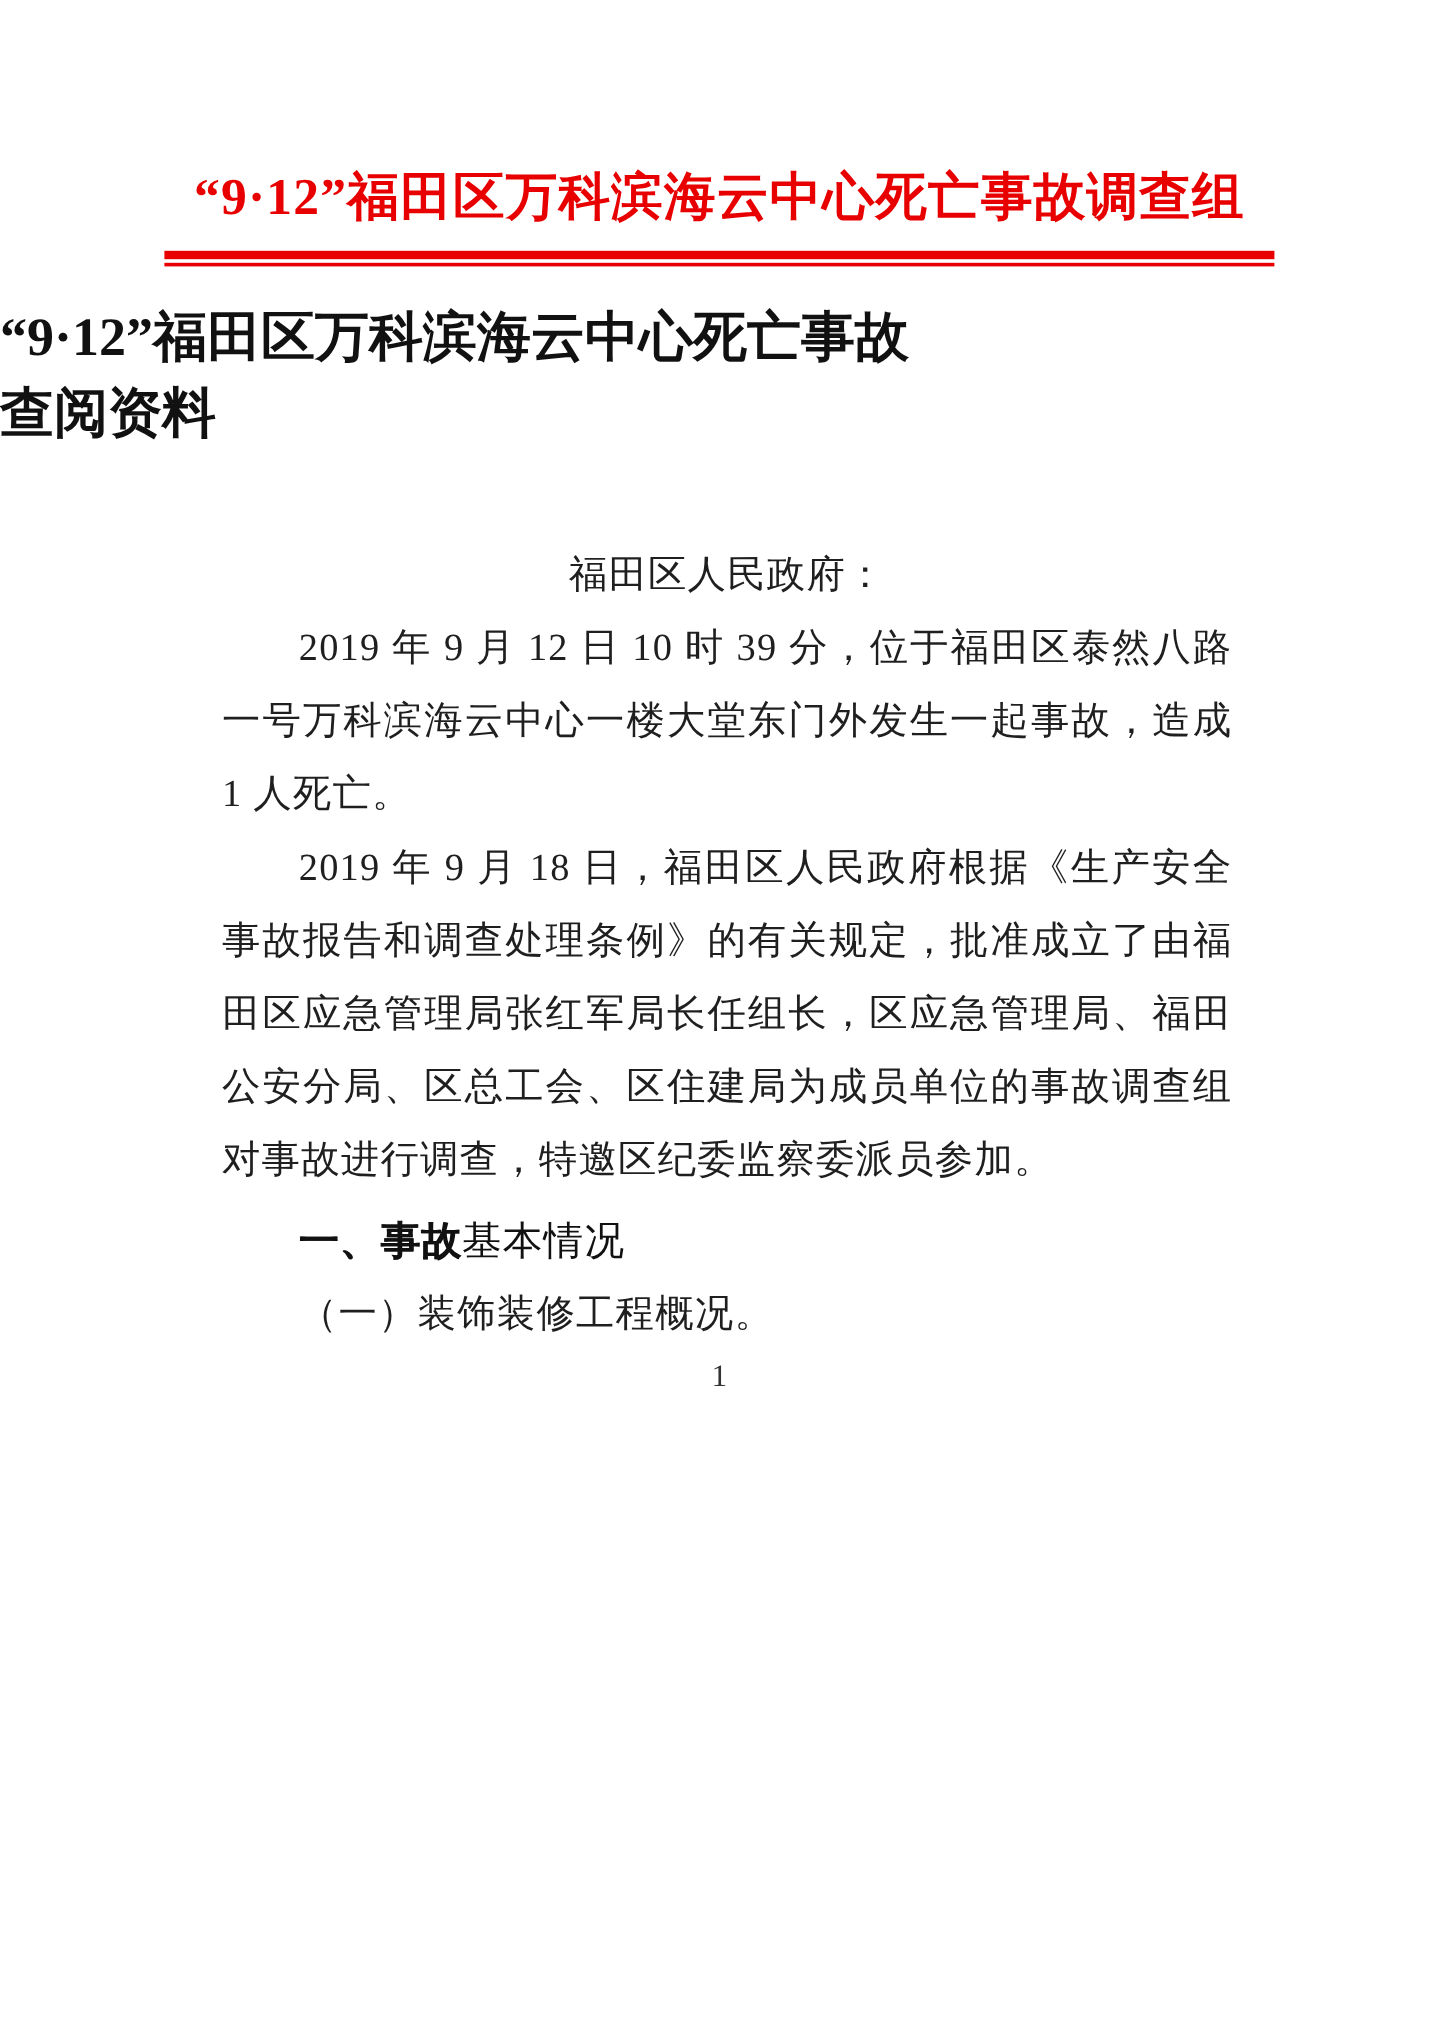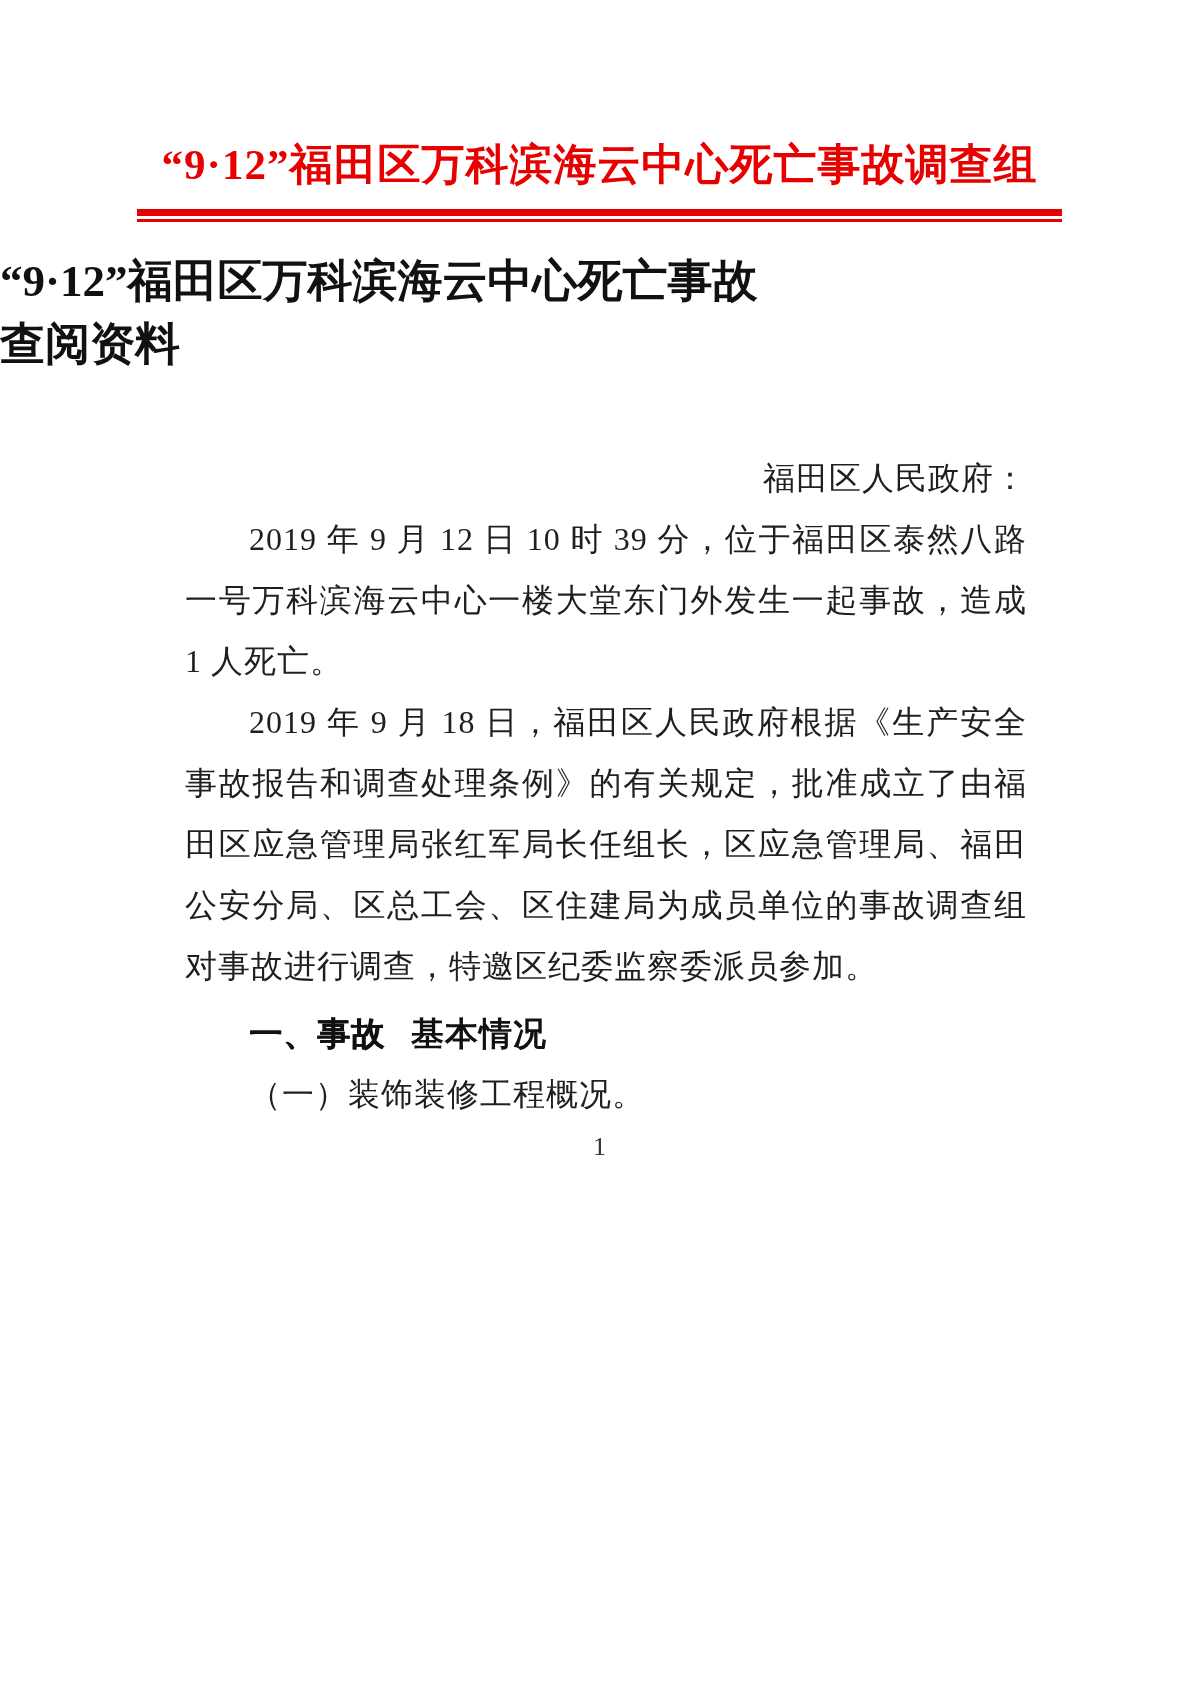--- a/index.html
+++ b/index.html
@@ -58,37 +58,37 @@
   .body-text p {
     margin: 0;
     font-size: 32px;
     line-height: 61px;
     letter-spacing: 1px;
     text-align: justify;
     color: #1f1f1f;
   }
   p.salutation {
     margin-top: 72px;
-    text-align: right;
+    text-align: center;
   }
   p.indent { text-indent: 64px; }
   p.heading {
     margin-top: 6px;
     text-indent: 64px;
     font-family: "DejaVu Sans", "Liberation Sans", sans-serif;
     font-size: 33px;
     color: #111111;
     text-align: left;
   }
   .heading-strong {
     font-weight: bold;
     text-shadow: 0.7px 0 0 currentColor; 
     text-align: right;
   }
-  .heading-normal { font-weight: bold; margin-left: 26px; }
+  .heading-normal { font-weight: normal; }
   
   .page-number {
     margin-top: 6px;
     text-align: center;
     font-size: 26px;
     line-height: 32px;
     color: #333333;
   }
 </style>
 </head>

